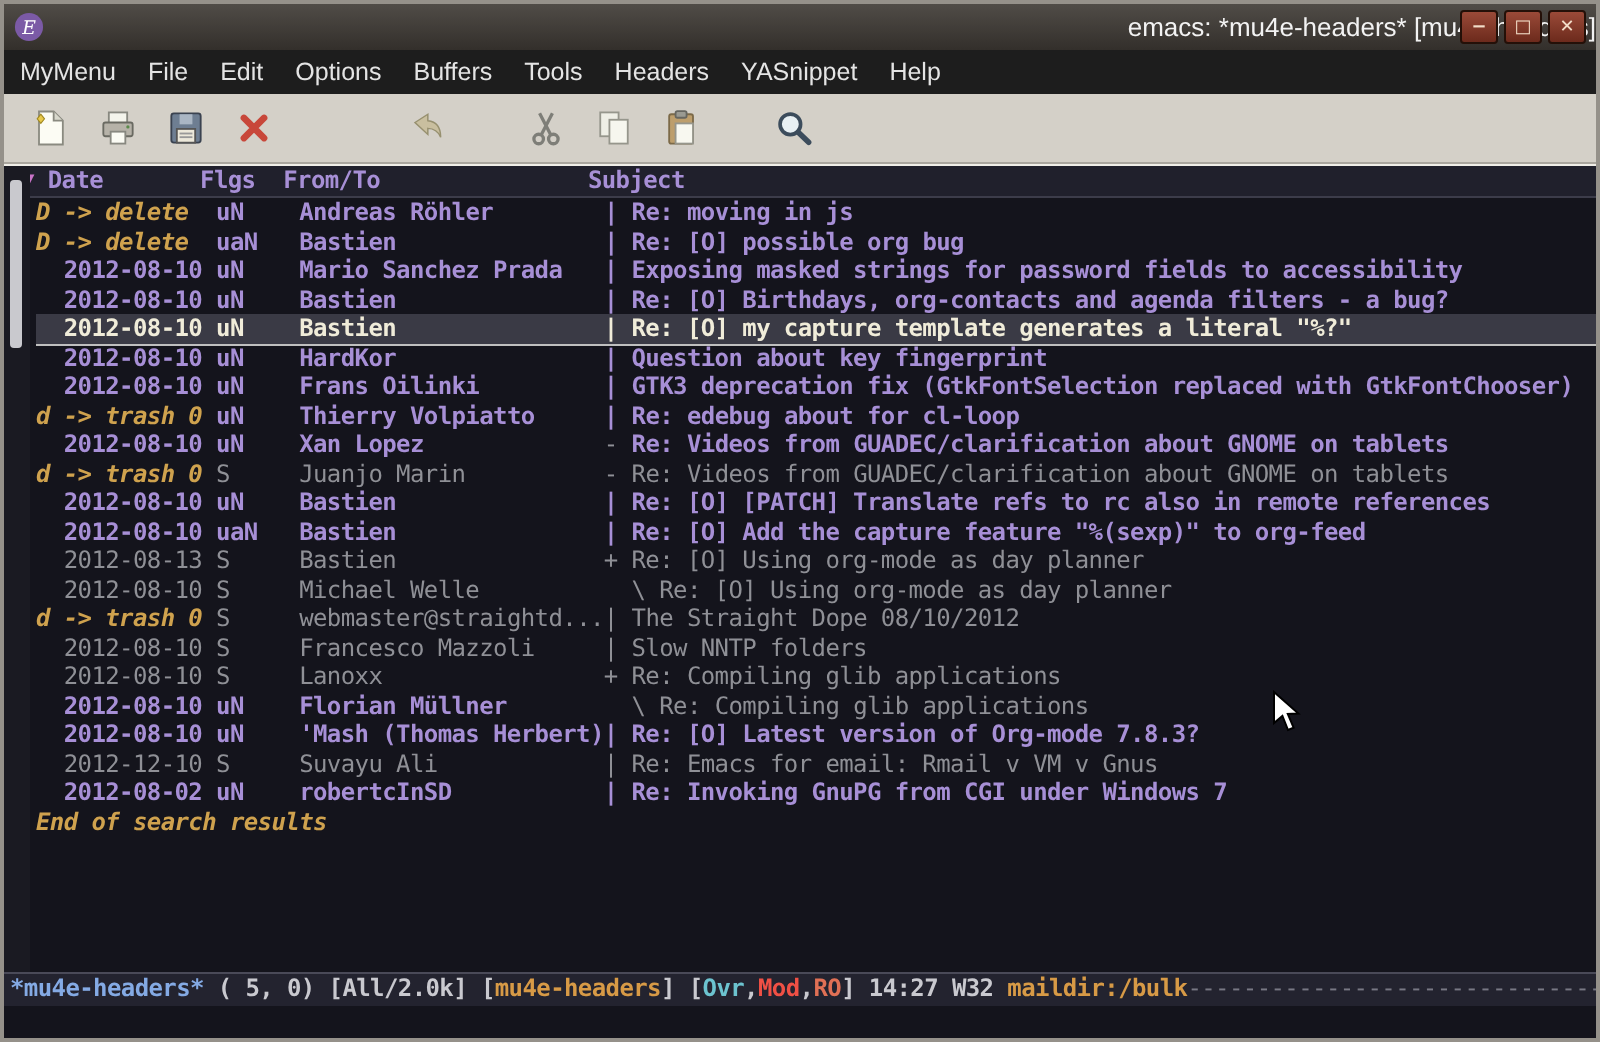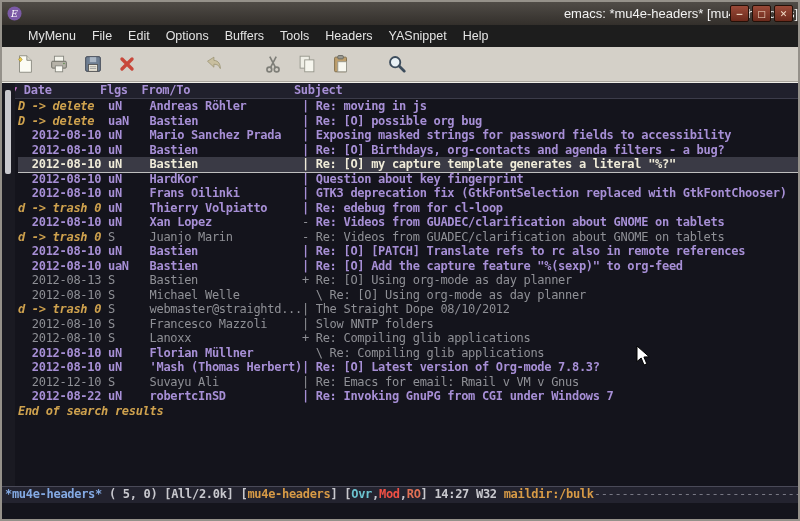--- a/index.html
+++ b/index.html
@@ -17,21 +17,21 @@
     display:flex;align-items:center;padding:0 5px;position:relative;}
   .win-icon{width:16px;height:16px;display:flex;align-items:center;z-index:2;}
   .title{position:absolute;left:0;right:0;text-align:right;color:#f2f2f2;
     font:13px "Liberation Sans",sans-serif;}
   .win-buttons{margin-left:auto;display:flex;z-index:2;}
   .wbtn{width:17px;height:15px;margin-left:3px;background:linear-gradient(#9a4a38,#6c2a1c);
     border:1px solid #241008;color:#f2ddc8;font:bold 9px "DejaVu Sans",sans-serif;
     display:flex;align-items:center;justify-content:center;border-radius:2px;cursor:default;}
   
   .menubar{height:22px;flex:0 0 22px;background:#1d1d1d;display:flex;align-items:center;
-    font:12.5px "Liberation Sans",sans-serif;color:#e4e4e4;padding-left:18px;}
+    font:12.5px "Liberation Sans",sans-serif;color:#e4e4e4;padding-left:0;}
   .menu-item{padding:3px 8px;}
   
   .toolbar{height:34px;flex:0 0 34px;background:#d4d0c8;border-bottom:1px solid #aaa69e;
     display:flex;align-items:center;padding:0 8px;}
   .tool-group{display:flex;}
   .tool-group:nth-child(2){margin-left:52px;}
   .tool-group:nth-child(3){margin-left:26px;}
   .tool-group:nth-child(4){margin-left:22px;}
   .tool-btn{width:30px;height:28px;display:flex;align-items:center;justify-content:center;
     border-radius:3px;margin-right:4px;}
@@ -180,34 +180,34 @@
       </div>
       <div class="header-line" id="header-line"><span class="seg-sort">▼ </span><span class="seg-colhead">Date       </span><span class="seg-colhead">Flgs  </span><span class="seg-colhead">From/To               </span><span class="seg-colhead">Subject</span></div>
       <div id="rows">
           <div class="row"><span class="seg-mark">D -&gt; delete  </span><span class="seg-unread">uN    </span><span class="seg-unread">Andreas Röhler        </span><span class="seg-unread">| Re: moving in js</span></div>
           <div class="row"><span class="seg-mark">D -&gt; delete  </span><span class="seg-unread">uaN   </span><span class="seg-unread">Bastien               </span><span class="seg-unread">| Re: [O] possible org bug</span></div>
           <div class="row"><span class="seg-unread">  2012-08-10 uN    Mario Sanchez Prada   | Exposing masked strings for password fields to accessibility</span></div>
           <div class="row"><span class="seg-unread">  2012-08-10 uN    Bastien               | Re: [O] Birthdays, org-contacts and agenda filters - a bug?</span></div>
           <div class="row current-row"><span class="seg-current">  2012-08-10 uN    Bastien               | Re: [O] my capture template generates a literal "%?"</span></div>
           <div class="row"><span class="seg-unread">  2012-08-10 uN    HardKor               | Question about key fingerprint</span></div>
           <div class="row"><span class="seg-unread">  2012-08-10 uN    Frans Oilinki         | GTK3 deprecation fix (GtkFontSelection replaced with GtkFontChooser)</span></div>
-          <div class="row"><span class="seg-mark">d -&gt; trash 0 </span><span class="seg-unread">uN    Thierry Volpiatto     | Re: edebug from for cl-loop</span></div>
+          <div class="row"><span class="seg-mark">d -&gt; trash 0 </span><span class="seg-unread">uN    Thierry Volpiatto     | Re: edebug about for cl-loop</span></div>
           <div class="row"><span class="seg-unread">  2012-08-10 uN    Xan Lopez             </span><span class="seg-thread">- </span><span class="seg-unread">Re: Videos from GUADEC/clarification about GNOME on tablets</span></div>
           <div class="row"><span class="seg-mark">d -&gt; trash 0 </span><span class="seg-seen">S     Juanjo Marin          - Re: Videos from GUADEC/clarification about GNOME on tablets</span></div>
           <div class="row"><span class="seg-unread">  2012-08-10 uN    Bastien               | Re: [O] [PATCH] Translate refs to rc also in remote references</span></div>
           <div class="row"><span class="seg-unread">  2012-08-10 uaN   Bastien               | Re: [O] Add the capture feature "%(sexp)" to org-feed</span></div>
           <div class="row"><span class="seg-seen">  2012-08-13 S     Bastien               + Re: [O] Using org-mode as day planner</span></div>
           <div class="row"><span class="seg-seen">  2012-08-10 S     Michael Welle           \ Re: [O] Using org-mode as day planner</span></div>
           <div class="row"><span class="seg-mark">d -&gt; trash 0 </span><span class="seg-seen">S     webmaster@straightd...| The Straight Dope 08/10/2012</span></div>
           <div class="row"><span class="seg-seen">  2012-08-10 S     Francesco Mazzoli     | Slow NNTP folders</span></div>
           <div class="row"><span class="seg-seen">  2012-08-10 S     Lanoxx                + Re: Compiling glib applications</span></div>
           <div class="row"><span class="seg-unread">  2012-08-10 uN    Florian Müllner       </span><span class="seg-seen">  \ Re: Compiling glib applications</span></div>
           <div class="row"><span class="seg-unread">  2012-08-10 uN    'Mash (Thomas Herbert)| Re: [O] Latest version of Org-mode 7.8.3?</span></div>
           <div class="row"><span class="seg-seen">  2012-12-10 S     Suvayu Ali            | Re: Emacs for email: Rmail v VM v Gnus</span></div>
-          <div class="row"><span class="seg-unread">  2012-08-22 uN    robertcInSD           | Re: Invoking GnuPG from CGI under Windows 7</span></div>
+          <div class="row"><span class="seg-unread">  2012-08-02 uN    robertcInSD           | Re: Invoking GnuPG from CGI under Windows 7</span></div>
         </div>
       <div class="footer-line">End of search results</div>
     </div>
     <div class="modeline" id="modeline"><span class="ml-buffer">*mu4e-headers*</span><span class="ml-plain"> ( 5, 0) [All/2.0k] [</span><span class="ml-mode">mu4e-headers</span><span class="ml-plain">] [</span><span class="ml-ovr">Ovr</span><span class="ml-plain">,</span><span class="ml-mod">Mod</span><span class="ml-plain">,</span><span class="ml-ro">RO</span><span class="ml-plain">] 14:27 W32 </span><span class="ml-path">maildir:/bulk</span><span class="ml-dashes">--------------------------------------------------</span></div>
     <div class="echo"></div>
   </div>
 
   <svg class="mouse-cursor" width="15" height="22" viewBox="0 0 15 22">
     <path d="M1 1 L1 16.5 L5.2 13 L8 20 L10.8 18.8 L7.9 12 L13.2 11.8 Z" fill="#ffffff" stroke="#000000" stroke-width="1"></path>
   </svg>

